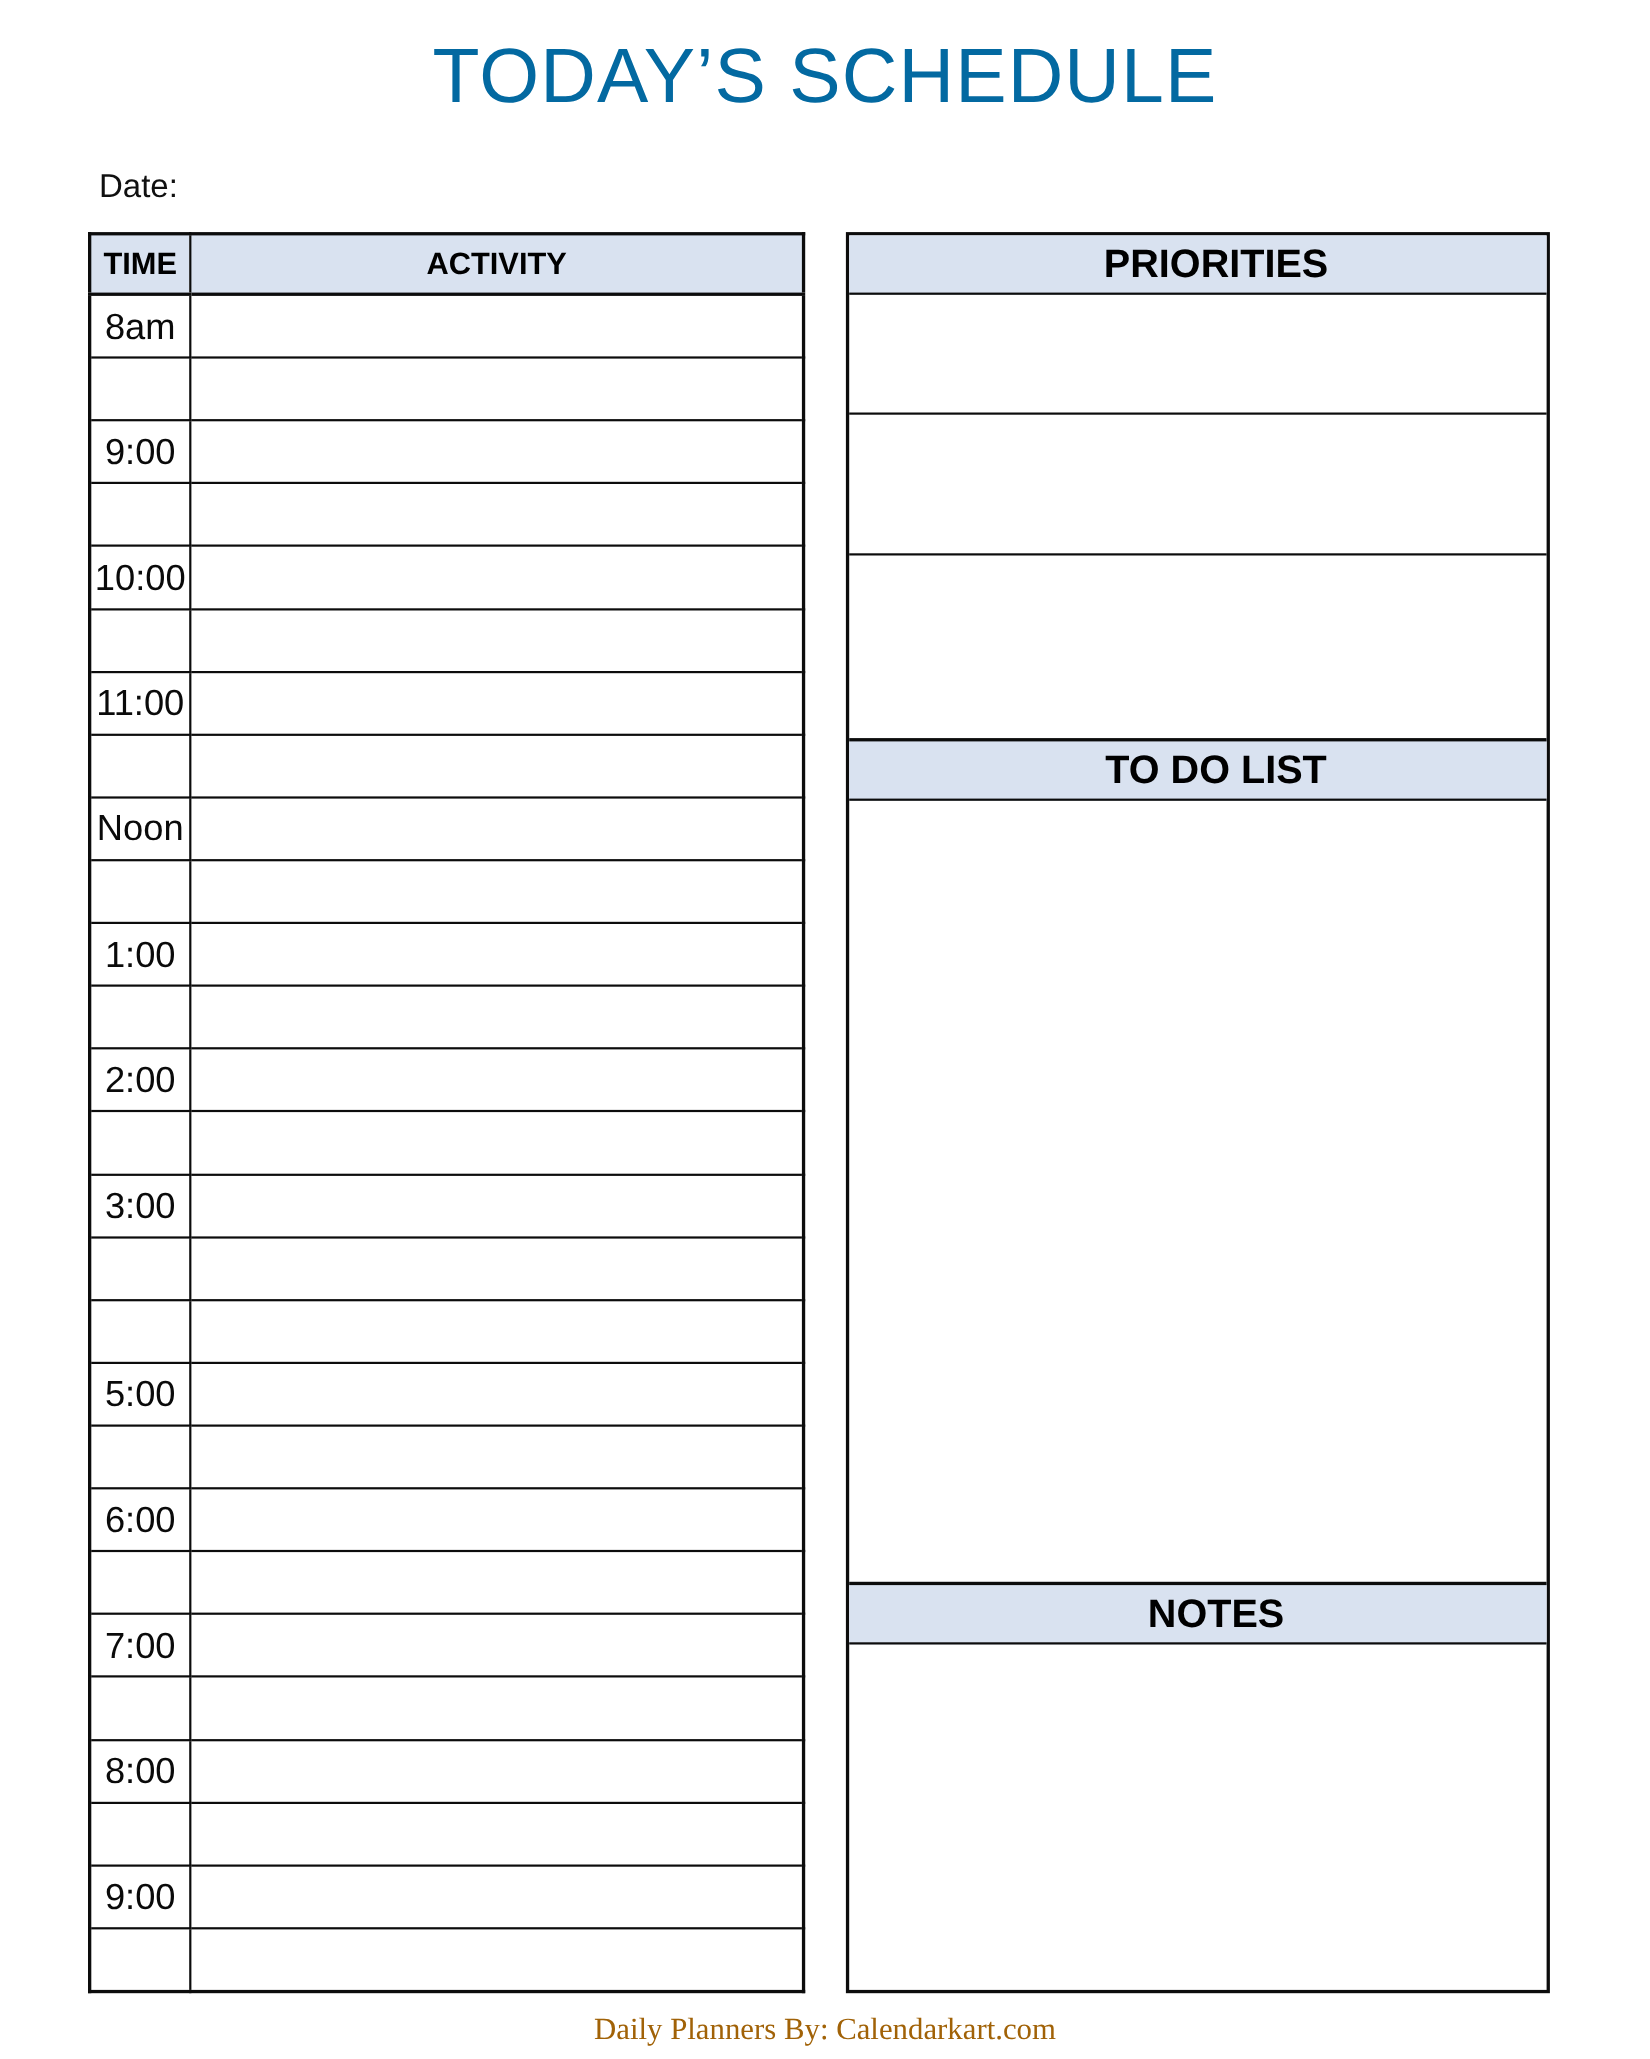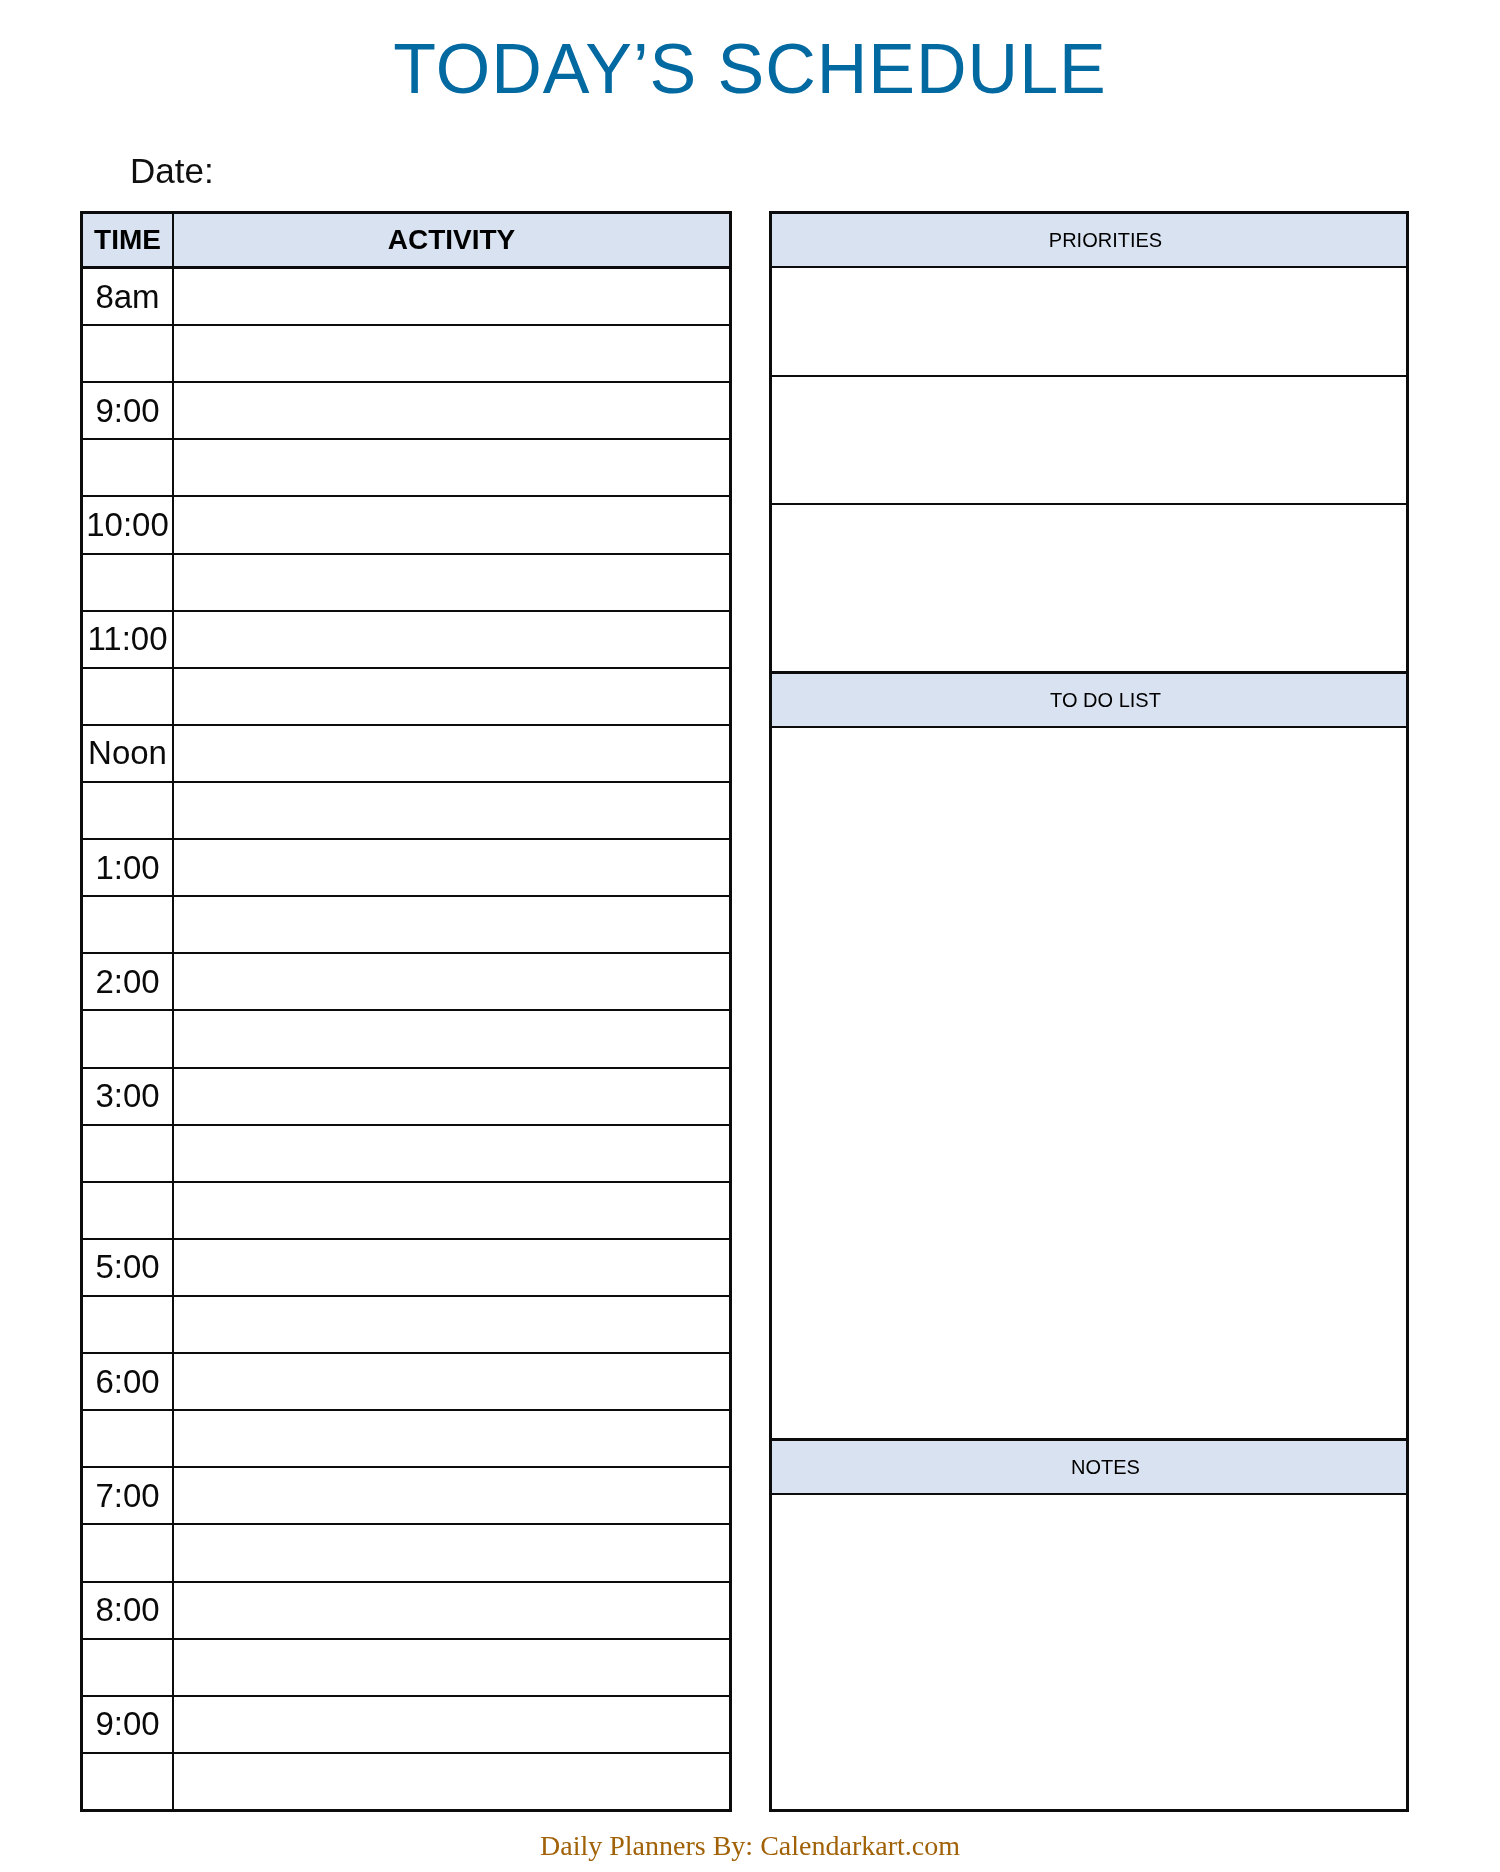--- a/index.html
+++ b/index.html
@@ -26,27 +26,26 @@
     font-size: 70px;
     font-weight: 500;
     letter-spacing: 1px;
     line-height: 1;
     color: #0369a1;
   }
   .date-line {
     position: absolute;
     top: 152px;
     left: 90px;
-    font-size: 35px;
+    font-size: 30px;
     line-height: 1.1;
     color: #101010;
     display: flex;
     align-items: flex-end;
     gap: 24px;
-    margin-left: 40px;
   }
   .date-field {
     display: inline-block;
     width: 300px;
     height: 34px;
   }
 
   
   .schedule-table {
     position: absolute;
@@ -97,22 +96,22 @@
     background: #ffffff;
   }
   .section-header {
     background: var(--header-fill);
     box-sizing: border-box;
     height: 54px;
     flex: 0 0 auto;
     display: flex;
     align-items: center;
     justify-content: center;
-    font-size: 20px;
-    font-weight: normal;
+    font-size: 36px;
+    font-weight: bold;
     border-bottom: 2px solid #0c0c0c;
     padding-left: 33px;
   }
   .section-header.mid {
     height: 57px;
     border-top: 3px solid #0c0c0c;
   }
   .p-row { box-sizing: border-box; flex: 0 0 auto; }
   .p-row-1 { height: 109px; border-bottom: 2px solid #0c0c0c; }
   .p-row-2 { height: 128px; border-bottom: 2px solid #0c0c0c; }

